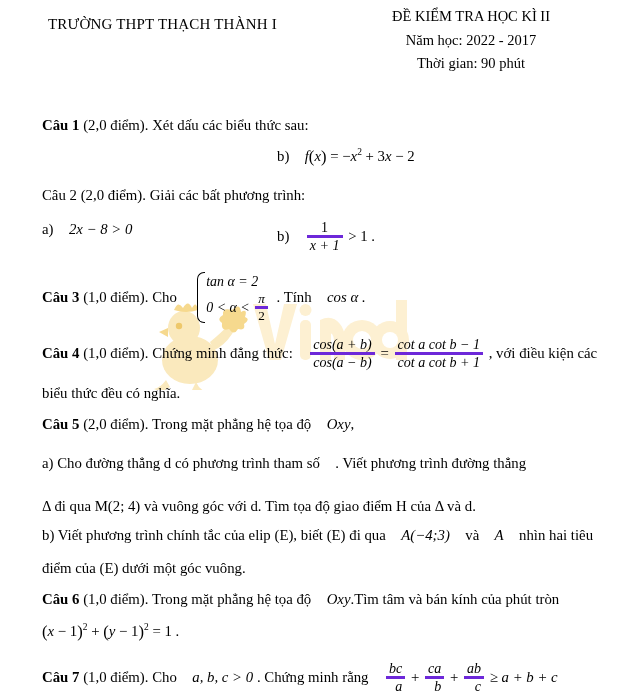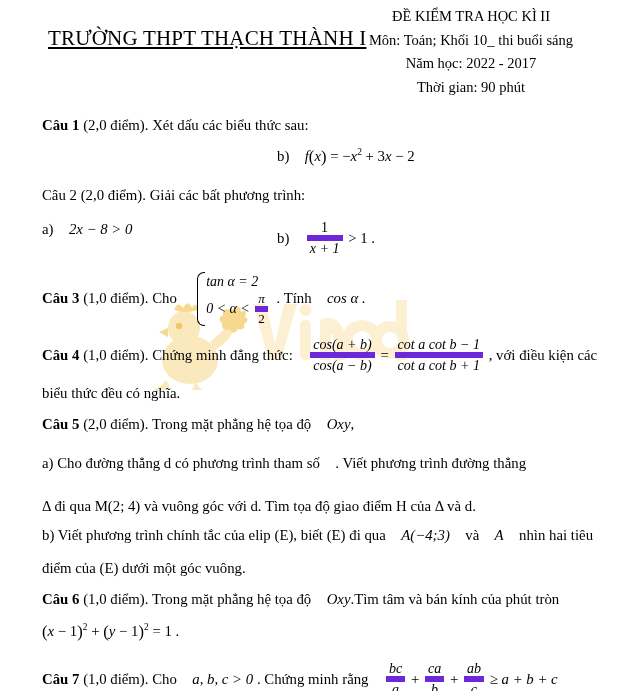--- a/index.html
+++ b/index.html
@@ -34,24 +34,23 @@
     position: relative;
     z-index: 1;
     width: 640px;
     height: 691px;
   }
 
   .abs { position: absolute; white-space: nowrap; }
 
   
   #hdr-school {
-    left: 48px; top: 26px;
-    font-size: 21px;
+    left: 48px; top: 16px;
+    font-size: 15px;
     letter-spacing: .2px;
-    text-decoration: underline;
   }
   #hdr-right {
     position: absolute;
     left: 330px; top: 8px;
     width: 282px;
     text-align: center;
     z-index: 1;
   }
   #hdr-right > div { margin-bottom: 6.5px; font-size: 14.5px; white-space: nowrap; }
   #hdr-exam { font-size: 15px; }
@@ -76,21 +75,21 @@
     display: inline-block;
     vertical-align: middle;
     text-align: center;
     font-size: .95em;
     line-height: 1.08;
     margin: 0 2px;
     position: relative;
     top: -1px;
   }
   .frac .num { display: block; padding: 0 3px; }
-  .frac .den { display: block; padding: 0 3px; border-top: 6px solid #6d28d9; }
+  .frac .den { display: block; padding: 0 3px; border-top: 3px solid #6d28d9; text-align: right; }
 
   
   .sys {
     display: inline-block;
     vertical-align: middle;
     position: relative;
     padding-left: 11px;
     line-height: 1.55;
     font-size: .94em;
     margin: 0 3px;
@@ -148,21 +147,20 @@
     </g>
   </svg>
 </div>
 
 <div id="page">
 
   <div class="abs" id="hdr-school">TRƯỜNG THPT THẠCH THÀNH I</div>
 
   <div id="hdr-right">
     <div id="hdr-exam">ĐỀ KIỂM TRA HỌC KÌ II</div>
-    <div>Môn: Toán; Khối 10_ thi buổi sáng</div>
     <div>Năm học: 2022 - 2017</div>
     <div>Thời gian: 90 phút</div>
   </div>
 
   <div class="line" style="top:117px">
     <span class="b">Câu 1</span>
     <span>(2,0 điểm).</span>
     <span>Xét dấu các biểu thức sau:</span>
   </div>
 

